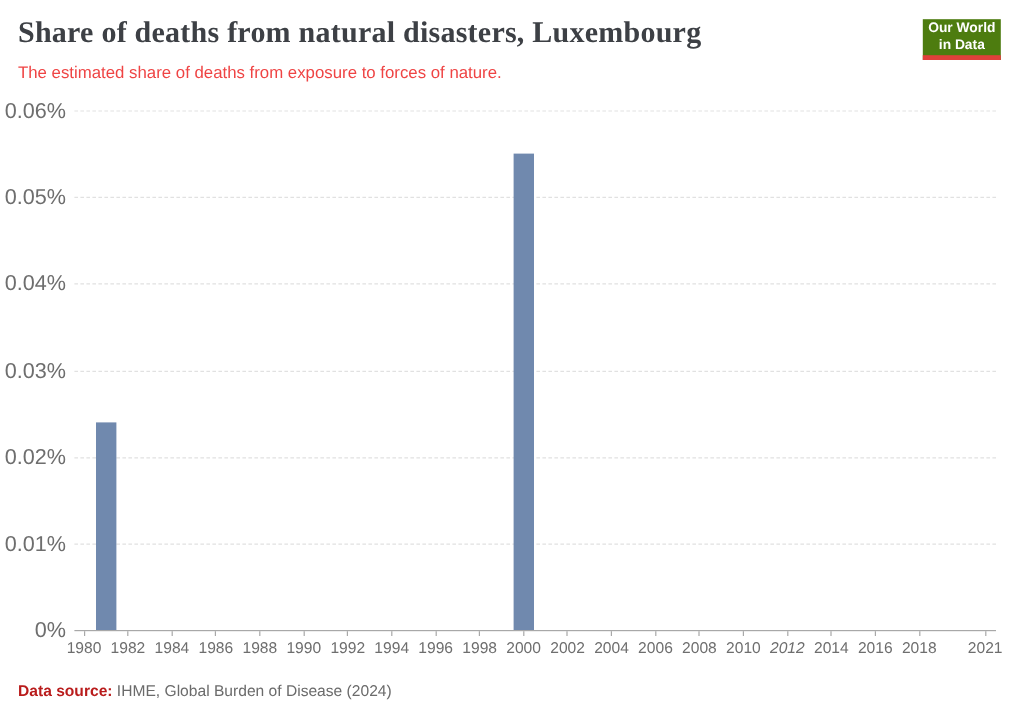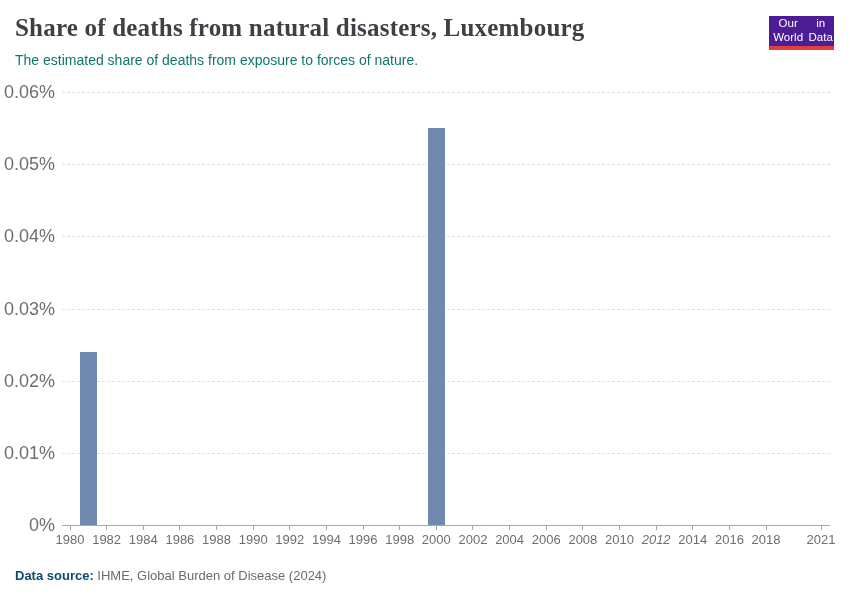--- a/index.html
+++ b/index.html
@@ -26,38 +26,38 @@
     font-weight: 700;
     color: #3d4045;
     letter-spacing: 0.2px;
   }
   #subtitle {
     position: absolute;
     left: 15px;
     top: 52px;
     margin: 0;
     font-size: 14px;
-    color: #0f766e;
+    color: #ef4444;
   }
   #owid-logo {
     position: absolute;
     right: 16px;
     top: 16px;
     width: 65px;
     height: 30px;
-    background: #4c1d95;
+    background: #4d7c0f;
     border-bottom: 4px solid #e0403a;
     color: #ffffff;
     font-size: 11.5px;
-    font-weight: 400;
+    font-weight: 700;
     text-align: center;
     line-height: 14px;
     padding-top: 0;
     display: flex;
-    flex-direction: row;
+    flex-direction: column;
     justify-content: center;
     cursor: pointer;
   }
   
   #chart-plot {
     position: absolute;
     left: 0;
     top: 0;
     width: 850px;
     height: 600px;
@@ -104,21 +104,21 @@
     left: 15px;
     right: 15px;
     top: 568px;
     font-size: 13px;
     color: #6b6b6b;
     display: flex;
     justify-content: space-between;
   }
   #footer .src-label {
     font-weight: 700;
-    color: #0c4a6e;
+    color: #b91c1c;
   }
   #footer .right-link {
     color: #727272;
     cursor: pointer;
   }
 </style>
 </head>
 <body>
 
 <div id="frame">

